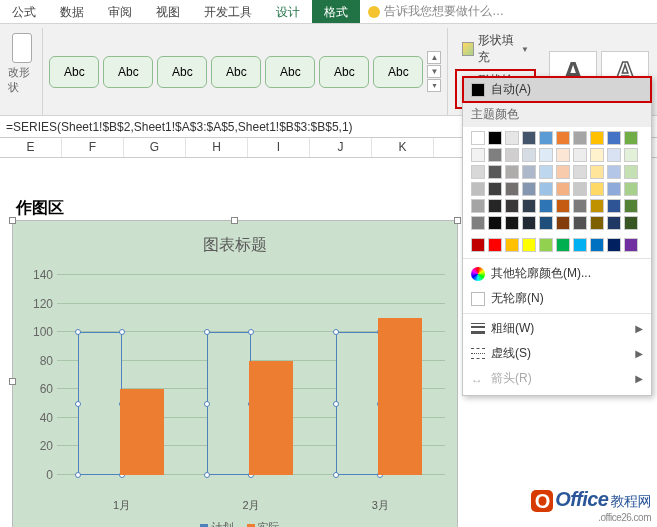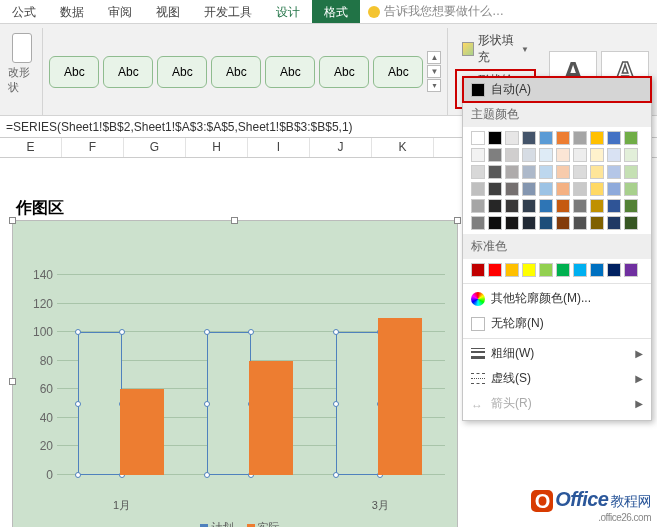--- a/index.html
+++ b/index.html
@@ -156,20 +156,21 @@
 </div>
 
 <div class="chart-area-label" style="position:absolute;left:16px;top:198px;font-size:16px;font-weight:bold;">作图区</div>
 
 <div class="chart-wrap" style="top:220px;">
   <div class="sel-handle" style="left:-4px;top:-4px"></div>
   <div class="sel-handle" style="left:50%;top:-4px;margin-left:-4px"></div>
   <div class="sel-handle" style="right:-4px;top:-4px"></div>
   <div class="sel-handle" style="left:-4px;top:50%;margin-top:-4px"></div>
 
+  <div class="chart-title">图表标题</div>
   <div class="plot" id="plot">
       <div class="ygrid" style="bottom: 0px;">
         <span>0</span>
       </div>
       <div class="ygrid" style="bottom: 28.5714px;">
         <span>20</span>
       </div>
       <div class="ygrid" style="bottom: 57.1429px;">
         <span>40</span>
       </div>
@@ -215,20 +216,21 @@
         <div class="h" style="right: -4px; top: 50%; margin-top: -3px;"></div>
       </div>
       <div class="bar-actual" style="position: absolute; bottom: 0px; left: 323.333px; height: 157.143px; width: 44px;"></div>
     </div>
   <div id="xlabs"></div>
   <div class="legend">
     <span class="lg-sw" style="background:#4f81bd"></span><span>计划</span>
     <span class="lg-sw" style="background:#ed7d31"></span><span>实际</span>
   </div>
 <div class="xlab" style="left: 48.6667px;">1月</div>
+    <div class="xlab" style="left: 178px;">2月</div>
     <div class="xlab" style="left: 307.333px;">3月</div>
   </div>
 
 <div class="dropdown">
   <div class="dd-row hover">
     <span class="sw" style="background:#000"></span>
     <span>自动(A)</span>
   </div>
   <div class="dd-header">主题颜色</div>
   <div class="color-grid" id="theme-grid">
@@ -286,21 +288,20 @@
       <div class="cg" style="background: rgb(12, 12, 12);"></div>
       <div class="cg" style="background: rgb(23, 22, 22);"></div>
       <div class="cg" style="background: rgb(34, 42, 53);"></div>
       <div class="cg" style="background: rgb(30, 78, 121);"></div>
       <div class="cg" style="background: rgb(131, 60, 11);"></div>
       <div class="cg" style="background: rgb(82, 82, 82);"></div>
       <div class="cg" style="background: rgb(127, 96, 0);"></div>
       <div class="cg" style="background: rgb(31, 56, 100);"></div>
       <div class="cg" style="background: rgb(55, 86, 35);"></div>
     </div>
-  <div class="dd-header">标准色</div>
   <div class="std-row" id="std-row">
       <div class="cg" style="background: rgb(192, 0, 0);"></div>
       <div class="cg" style="background: rgb(255, 0, 0);"></div>
       <div class="cg" style="background: rgb(255, 192, 0);"></div>
       <div class="cg" style="background: rgb(255, 255, 0);"></div>
       <div class="cg" style="background: rgb(146, 208, 80);"></div>
       <div class="cg" style="background: rgb(0, 176, 80);"></div>
       <div class="cg" style="background: rgb(0, 176, 240);"></div>
       <div class="cg" style="background: rgb(0, 112, 192);"></div>
       <div class="cg" style="background: rgb(0, 32, 96);"></div>

